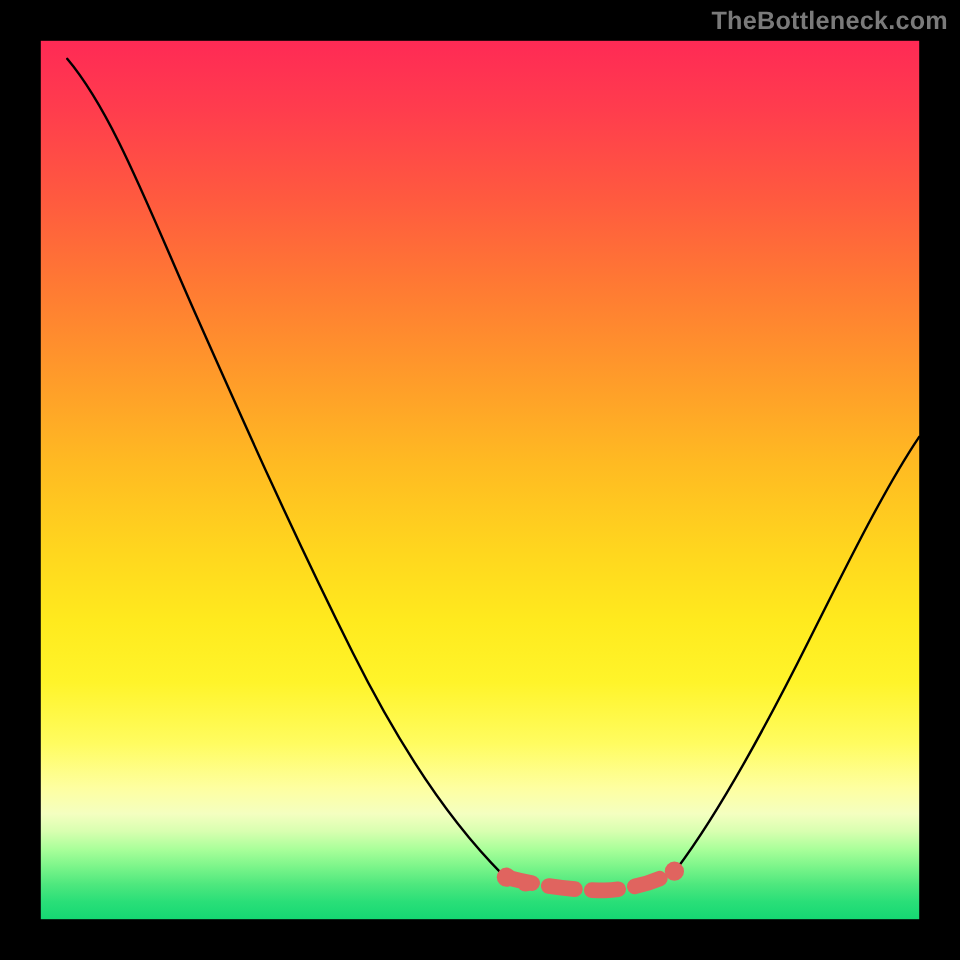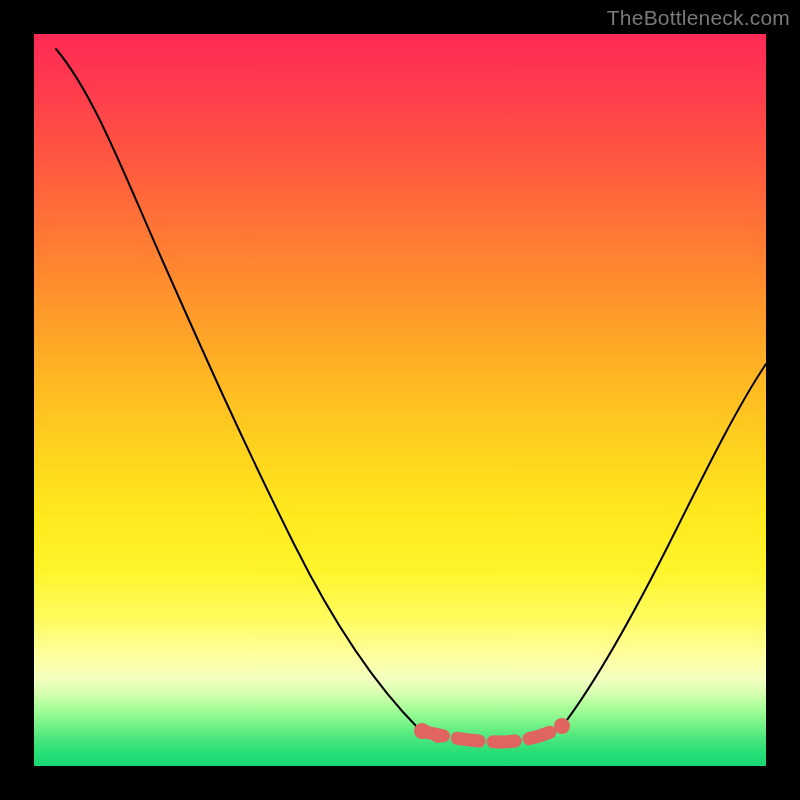--- a/index.html
+++ b/index.html
@@ -47,21 +47,21 @@
       #2adf78 98%,
       #15d873 100%
     );
   }
   .watermark {
     position: absolute;
     top: 6px;
     right: 10px;
     color: #7a7a7a;
     font-size: 21px;
-    font-weight: 400;
+    font-weight: 700;
     letter-spacing: 0.2px;
     user-select: none;
   }
   svg.curves {
     position: absolute;
     left: 0;
     top: 0;
     width: 732px;
     height: 732px;
     overflow: visible;

